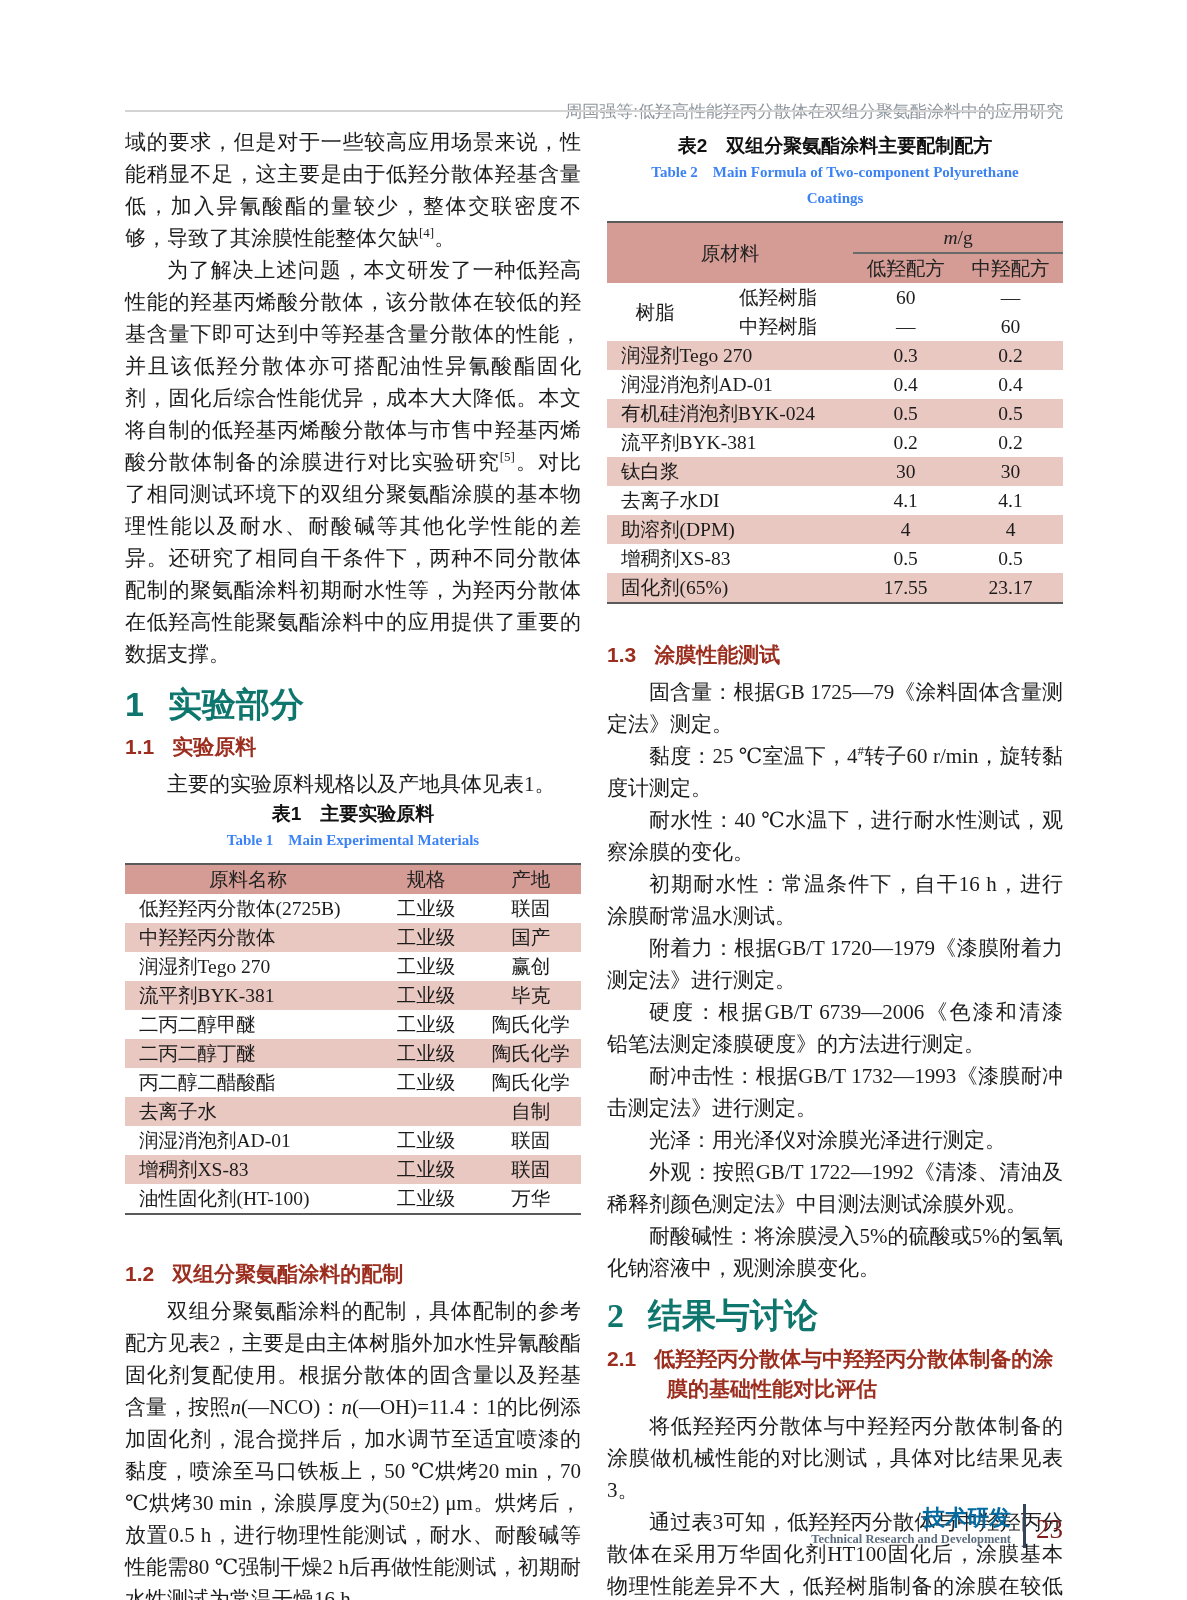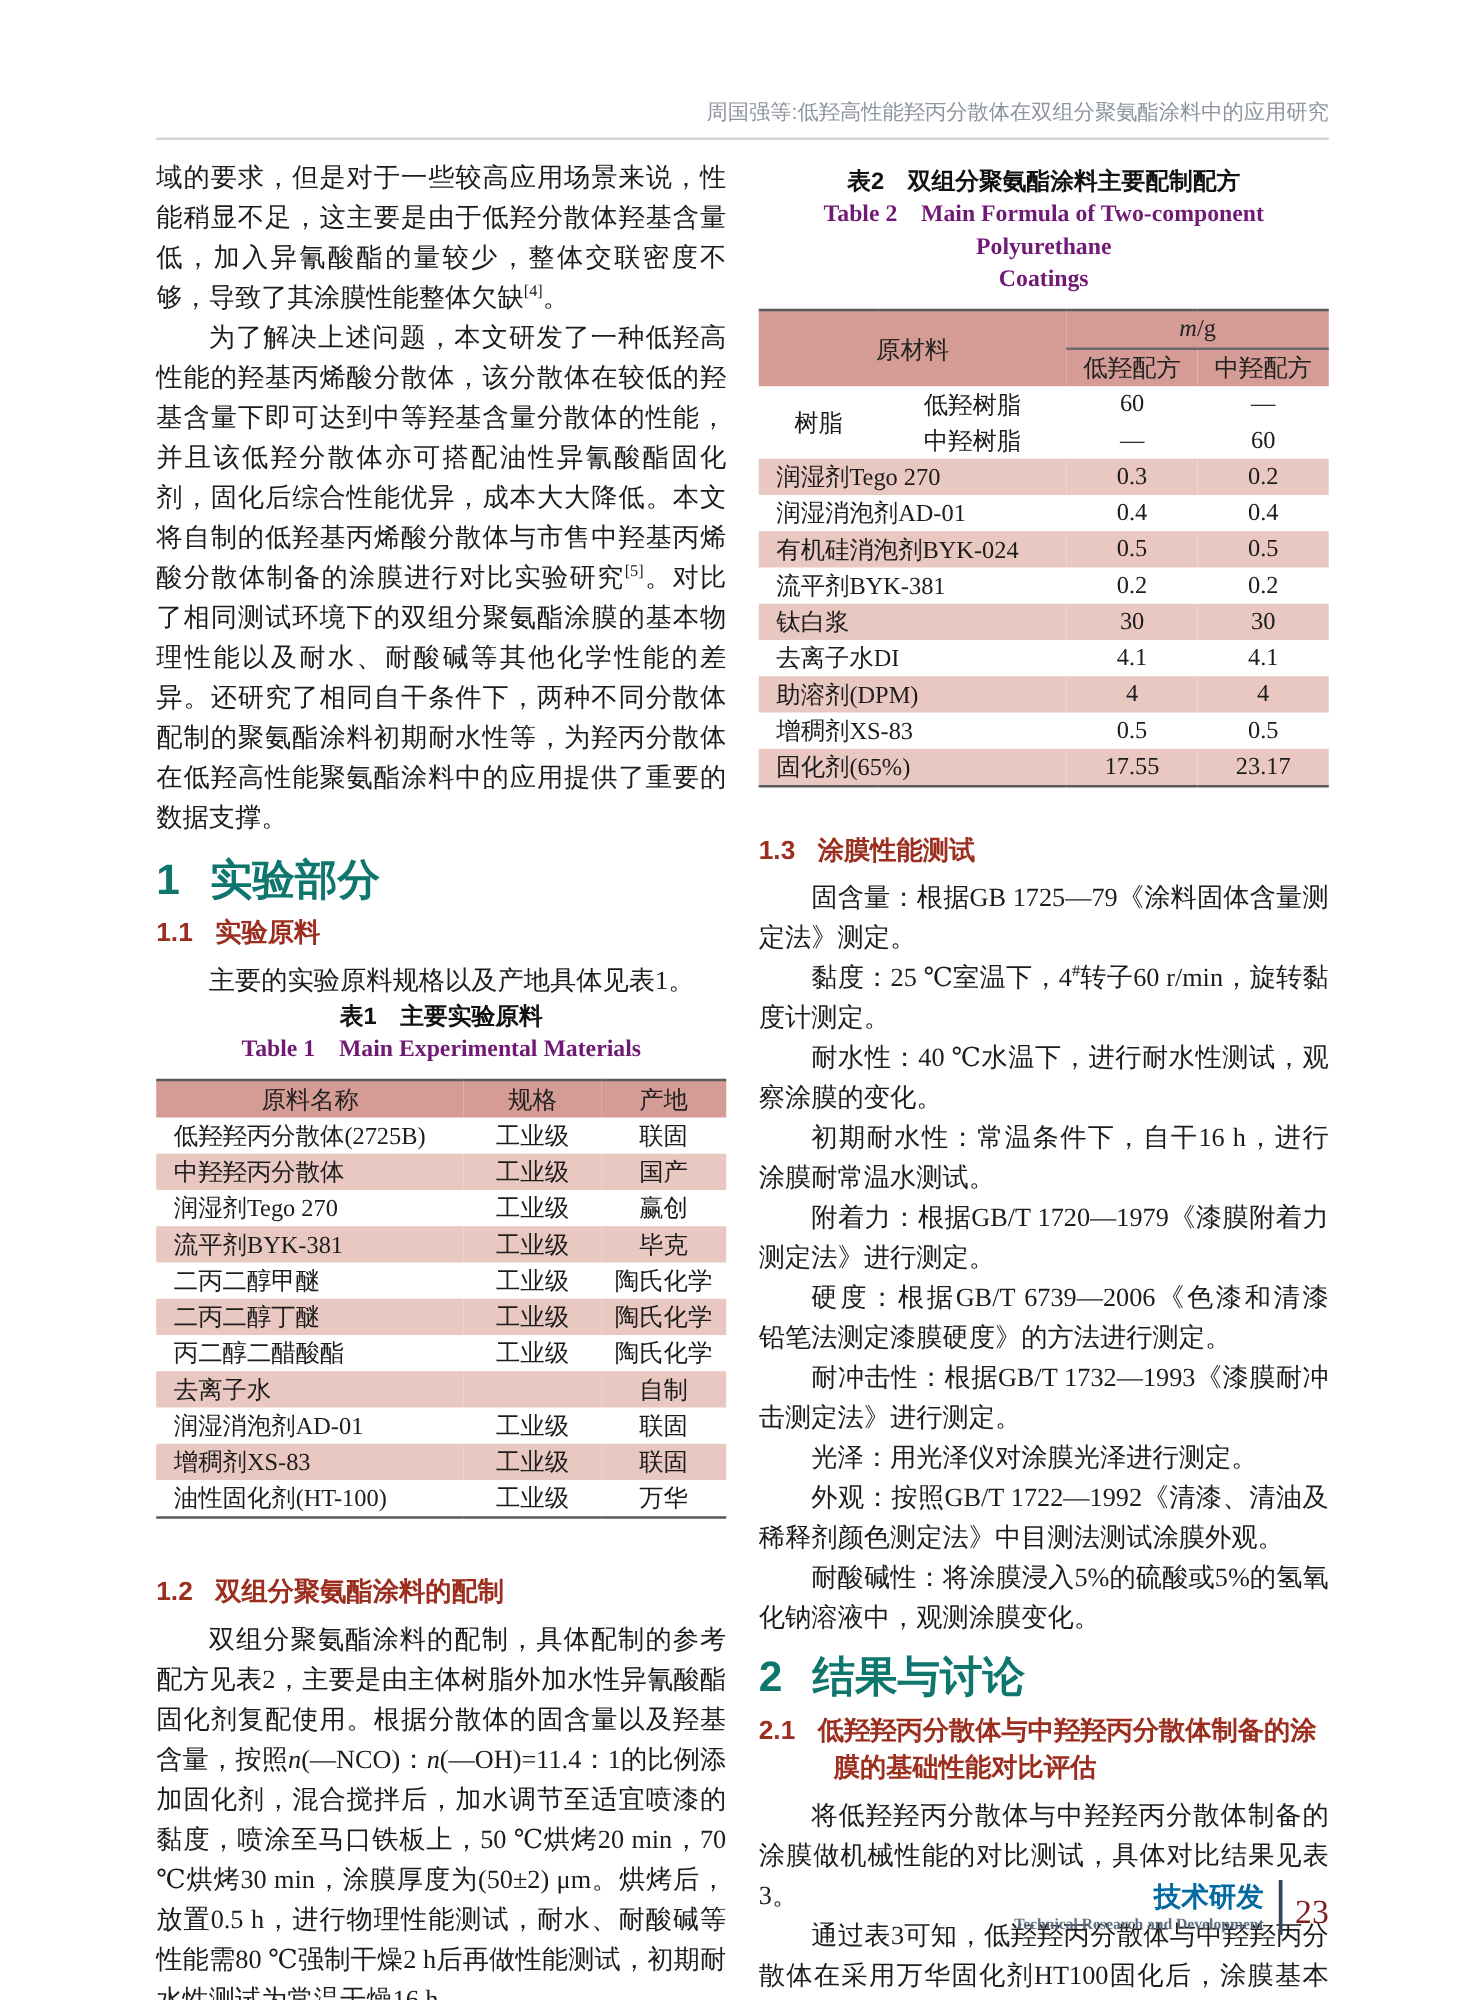--- a/index.html
+++ b/index.html
@@ -1,19 +1,19 @@
 <!DOCTYPE html>
 <html lang="zh"><head>
 <meta charset="utf-8">
 <style>
   html,body{margin:0;padding:0;background:#ffffff;}
   .page{position:relative;width:1187px;height:1600px;background:#fff;overflow:hidden;
         font-family:"Liberation Serif","DejaVu Serif",serif;color:#1c1c1c;}
   
-  .running-head{position:absolute;top:78px;left:125px;width:938px;text-align:right;
+  .running-head{position:absolute;top:100px;left:125px;width:938px;text-align:right;
         font-family:"Liberation Sans","DejaVu Sans",sans-serif;font-size:17px;color:#8e959d;}
   .head-rule{position:absolute;top:110px;left:125px;width:938px;height:0;
         border-top:2px solid #d4d4d4;}
   
   .content{position:absolute;top:126px;left:125px;width:938px;display:flex;gap:26px;}
   .col{width:456px;}
   p.body{margin:0;font-size:21px;line-height:32px;text-align:justify;}
   p.ind{text-indent:2em;}
   .sup{vertical-align:super;font-size:0.62em;line-height:0;}
   .it{font-style:italic;}
@@ -23,21 +23,21 @@
   .h1 .num{margin-right:24px;}
   .h2{margin:10px 0 6px 0;color:#9c2e1f;font-family:"Liberation Sans","DejaVu Sans",sans-serif;
       font-weight:bold;font-size:21px;line-height:30px;}
   .h2 .num{margin-right:18px;}
   .h2.hang{padding-left:60px;text-indent:-60px;}
   
   .cap{text-align:center;}
   .cap-zh{font-family:"Liberation Sans","DejaVu Sans",sans-serif;font-weight:bold;
       font-size:19px;line-height:27px;color:#111;}
   .cap-en{font-family:"Liberation Serif","DejaVu Serif",serif;font-weight:bold;
-      font-size:19px;line-height:26px;color:#701a75;}
+      font-size:15px;line-height:26px;color:#3b82f6;}
   
   table{width:100%;border-collapse:collapse;margin-top:10px;
         border-top:2px solid #5a5a5a;border-bottom:2px solid #5a5a5a;
         font-size:19.5px;}
   th,td{height:29px;padding:0 6px;text-align:center;font-weight:normal;vertical-align:middle;}
   thead th{background:#d59c95;color:#222;}
   tr.alt td{background:#e9c8c2;}
   td.cname{text-align:left;padding-left:14px;}
   .mgcell{border-bottom:2px solid #6a6a6a;}
   
@@ -246,21 +246,21 @@
       <p class="body ind"><span>黏度：25 ℃室温下，4</span><span class="sup">#</span><span>转子60 r/min，旋转黏度计测定。</span></p>
       <p class="body ind">耐水性：40 ℃水温下，进行耐水性测试，观察涂膜的变化。</p>
       <p class="body ind">初期耐水性：常温条件下，自干16 h，进行涂膜耐常温水测试。</p>
       <p class="body ind">附着力：根据GB/T 1720—1979《漆膜附着力测定法》进行测定。</p>
       <p class="body ind">硬度：根据GB/T 6739—2006《色漆和清漆 铅笔法测定漆膜硬度》的方法进行测定。</p>
       <p class="body ind">耐冲击性：根据GB/T 1732—1993《漆膜耐冲击测定法》进行测定。</p>
       <p class="body ind">光泽：用光泽仪对涂膜光泽进行测定。</p>
       <p class="body ind">外观：按照GB/T 1722—1992《清漆、清油及稀释剂颜色测定法》中目测法测试涂膜外观。</p>
       <p class="body ind">耐酸碱性：将涂膜浸入5%的硫酸或5%的氢氧化钠溶液中，观测涂膜变化。</p>
 
-      <div class="h1" style="margin-top:14px;"><span class="num">2</span><span>结果与讨论</span></div>
+      <div class="h1" style="margin-top:14px;font-family:Liberation Serif, serif;"><span class="num">2</span><span>结果与讨论</span></div>
 
       <div class="h2 hang"><span class="num">2.1</span><span>低羟羟丙分散体与中羟羟丙分散体制备的涂膜的基础性能对比评估</span></div>
 
       <p class="body ind">将低羟羟丙分散体与中羟羟丙分散体制备的涂膜做机械性能的对比测试，具体对比结果见表3。</p>
       <p class="body ind">通过表3可知，低羟羟丙分散体与中羟羟丙分散体在采用万华固化剂HT100固化后，涂膜基本物理性能差异不大，低羟树脂制备的涂膜在较低羟基含量的</p>
 
     </div>
   </div>
 
   <div class="footer">

